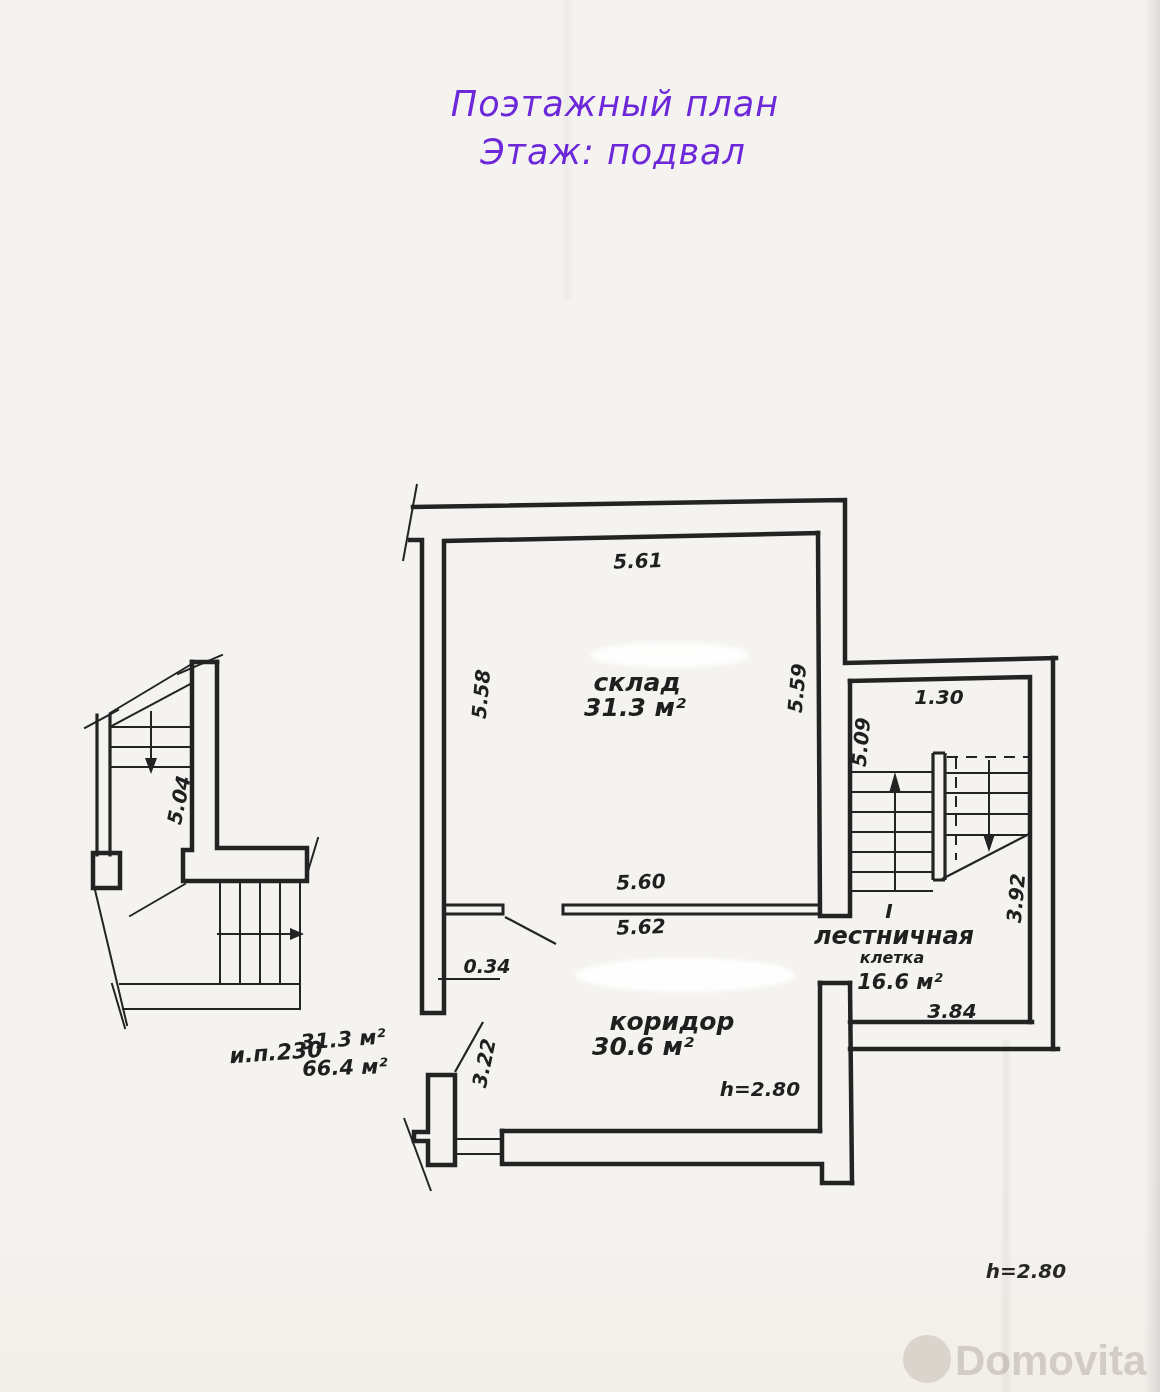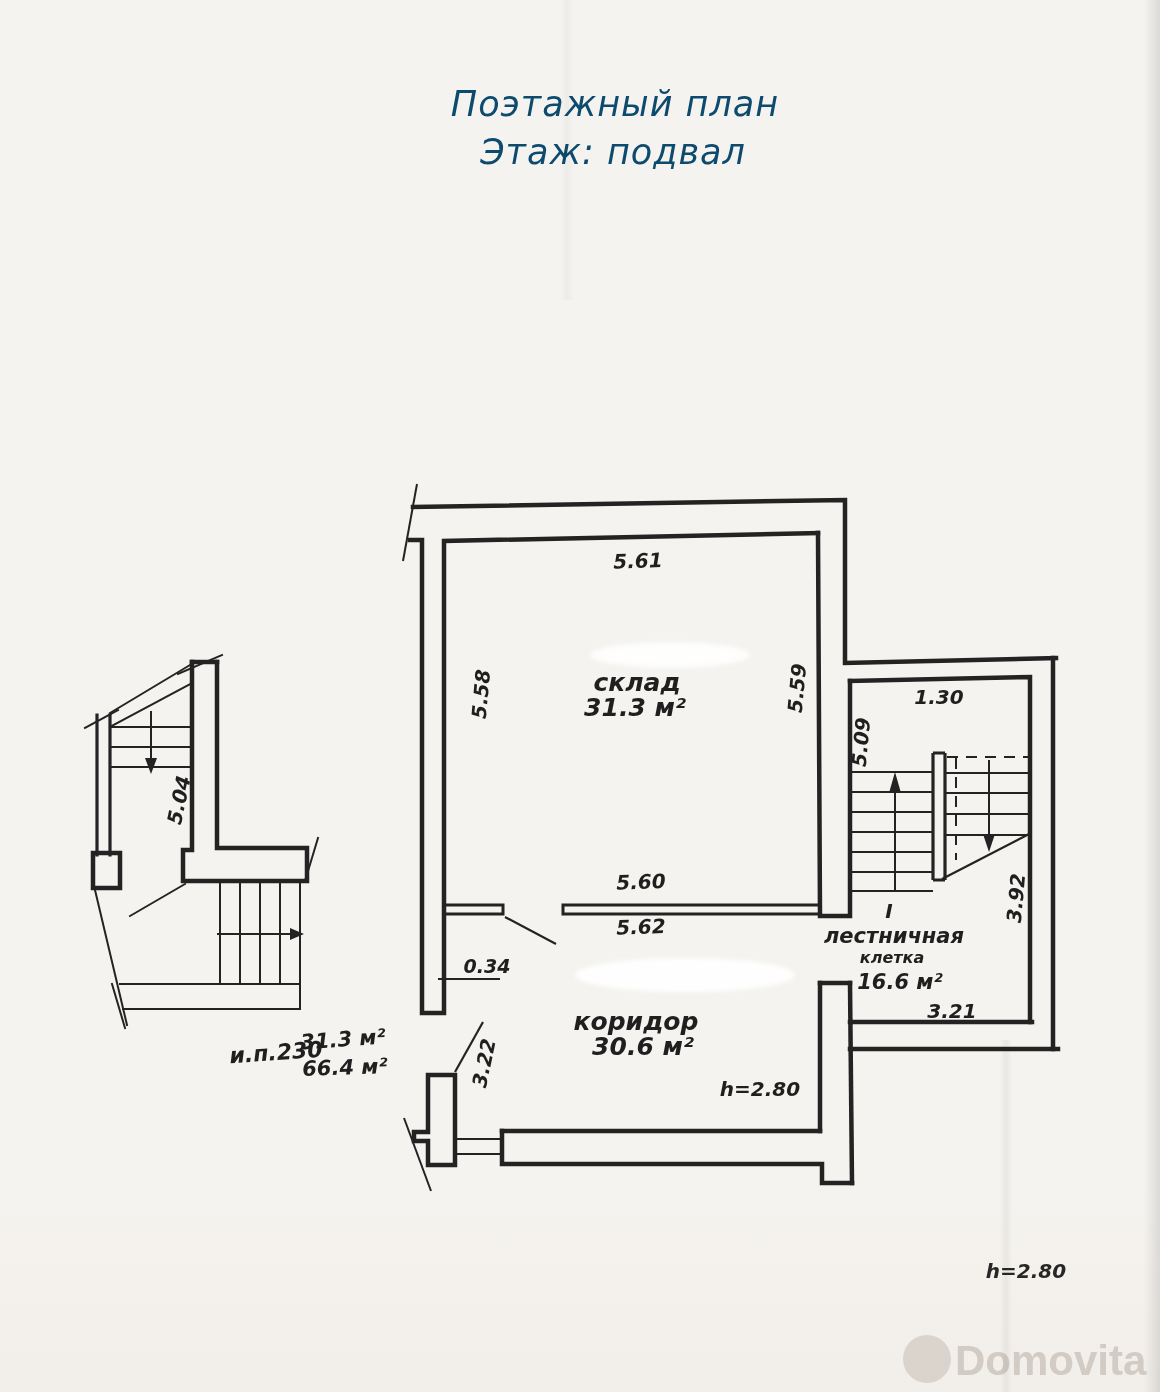--- a/index.html
+++ b/index.html
@@ -20,21 +20,21 @@
   .tint-bottom{position:absolute;left:0;top:1180px;width:100%;height:212px;
     background:linear-gradient(to bottom, rgba(216,200,192,0), rgba(216,200,192,0.10));}
   .smudge{position:absolute;left:575px;top:958px;width:220px;height:34px;border-radius:50%;
     background:rgba(255,255,255,0.9);filter:blur(2px);}
   .smudge2{position:absolute;left:590px;top:642px;width:160px;height:26px;border-radius:50%;
     background:rgba(255,255,255,0.85);filter:blur(2px);}
 
   
   .title-line{
     position:absolute;transform:translate(-50%,-50%);
-    font-style:italic;font-weight:normal;font-size:35px;color:#0c4a6e;
+    font-style:italic;font-weight:normal;font-size:35px;color:#6d28d9;
     letter-spacing:1px;white-space:nowrap;
   }
 
   
   .lbl{
     position:absolute;transform:translate(-50%,-50%);
     font-style:italic;font-weight:bold;font-size:20px;color:#1f1f1f;
     white-space:nowrap;line-height:1;
   }
   .room{font-size:25px;}
@@ -184,29 +184,29 @@
   <div class="lbl tilt2" style="left:638px;top:561px;">5.61</div>
   <div class="lbl r85" style="left:481px;top:694px;">5.58</div>
   <div class="lbl r85" style="left:797px;top:688px;">5.59</div>
   <div class="lbl tilt2" style="left:641px;top:882px;">5.60</div>
   <div class="lbl tilt2" style="left:641px;top:927px;">5.62</div>
   <div class="lbl" style="left:469px;top:966px;font-size:19px;padding-left:36px;">0.34</div>
   <div class="lbl r78" style="left:484px;top:1063px;">3.22</div>
   <div class="lbl" style="left:939px;top:697px;">1.30</div>
   <div class="lbl r85" style="left:861px;top:742px;">5.09</div>
   <div class="lbl r85" style="left:1016px;top:898px;">3.92</div>
-  <div class="lbl" style="left:952px;top:1011px;">3.21</div>
+  <div class="lbl" style="left:952px;top:1011px;">3.84</div>
   <div class="lbl r78" style="left:179px;top:800px;">5.04</div>
 
   <div class="lbl room" style="left:637px;top:682px;">склад</div>
   <div class="lbl room" style="left:635px;top:707px;">31.3 м²</div>
-  <div class="lbl room" style="left:636px;top:1021px;text-align:center;">коридор</div>
+  <div class="lbl room" style="left:672px;top:1021px;text-align:center;">коридор</div>
   <div class="lbl room" style="left:643px;top:1046px;">30.6 м²</div>
   <div class="lbl" style="left:889px;top:911px;">I</div>
-  <div class="lbl" style="left:894px;top:936px;font-size:21px;">лестничная</div>
+  <div class="lbl" style="left:894px;top:936px;font-size:24px;">лестничная</div>
   <div class="lbl" style="left:892px;top:958px;font-size:16px;">клетка</div>
   <div class="lbl" style="left:893px;top:982px;font-size:21px;margin-left:7px;">16.6 м²</div>
 
   <div class="lbl" style="left:760px;top:1089px;">h=2.80</div>
   <div class="lbl" style="left:1026px;top:1271px;">h=2.80</div>
 
   <div class="lbl tilt4" style="left:276px;top:1053px;font-size:22px;">и.п.230</div>
   <div class="lbl tilt4" style="left:343px;top:1040px;font-size:21px;">31.3 м²</div>
   <div class="lbl tilt2" style="left:345px;top:1068px;font-size:21px;">66.4 м²</div>
 

